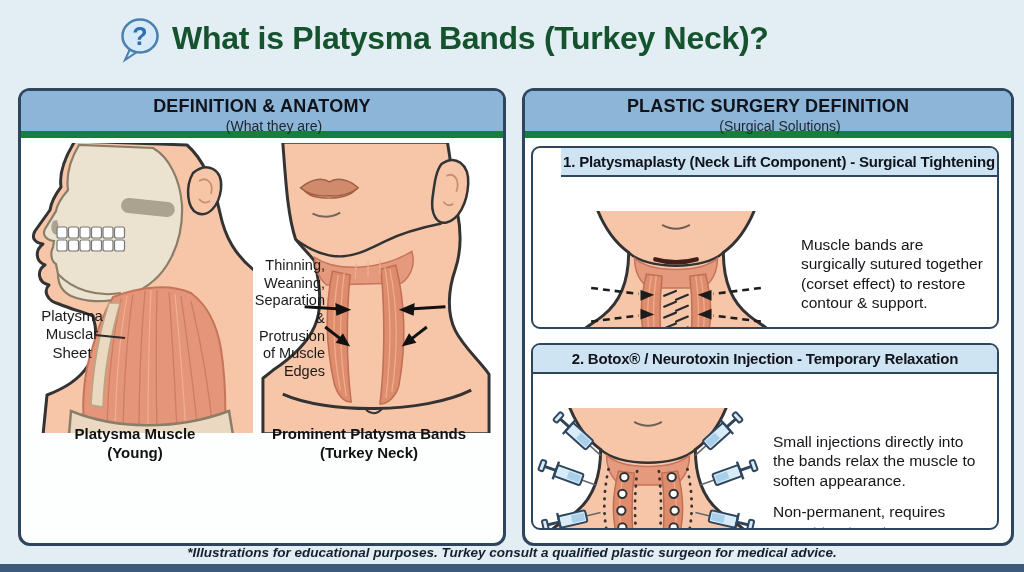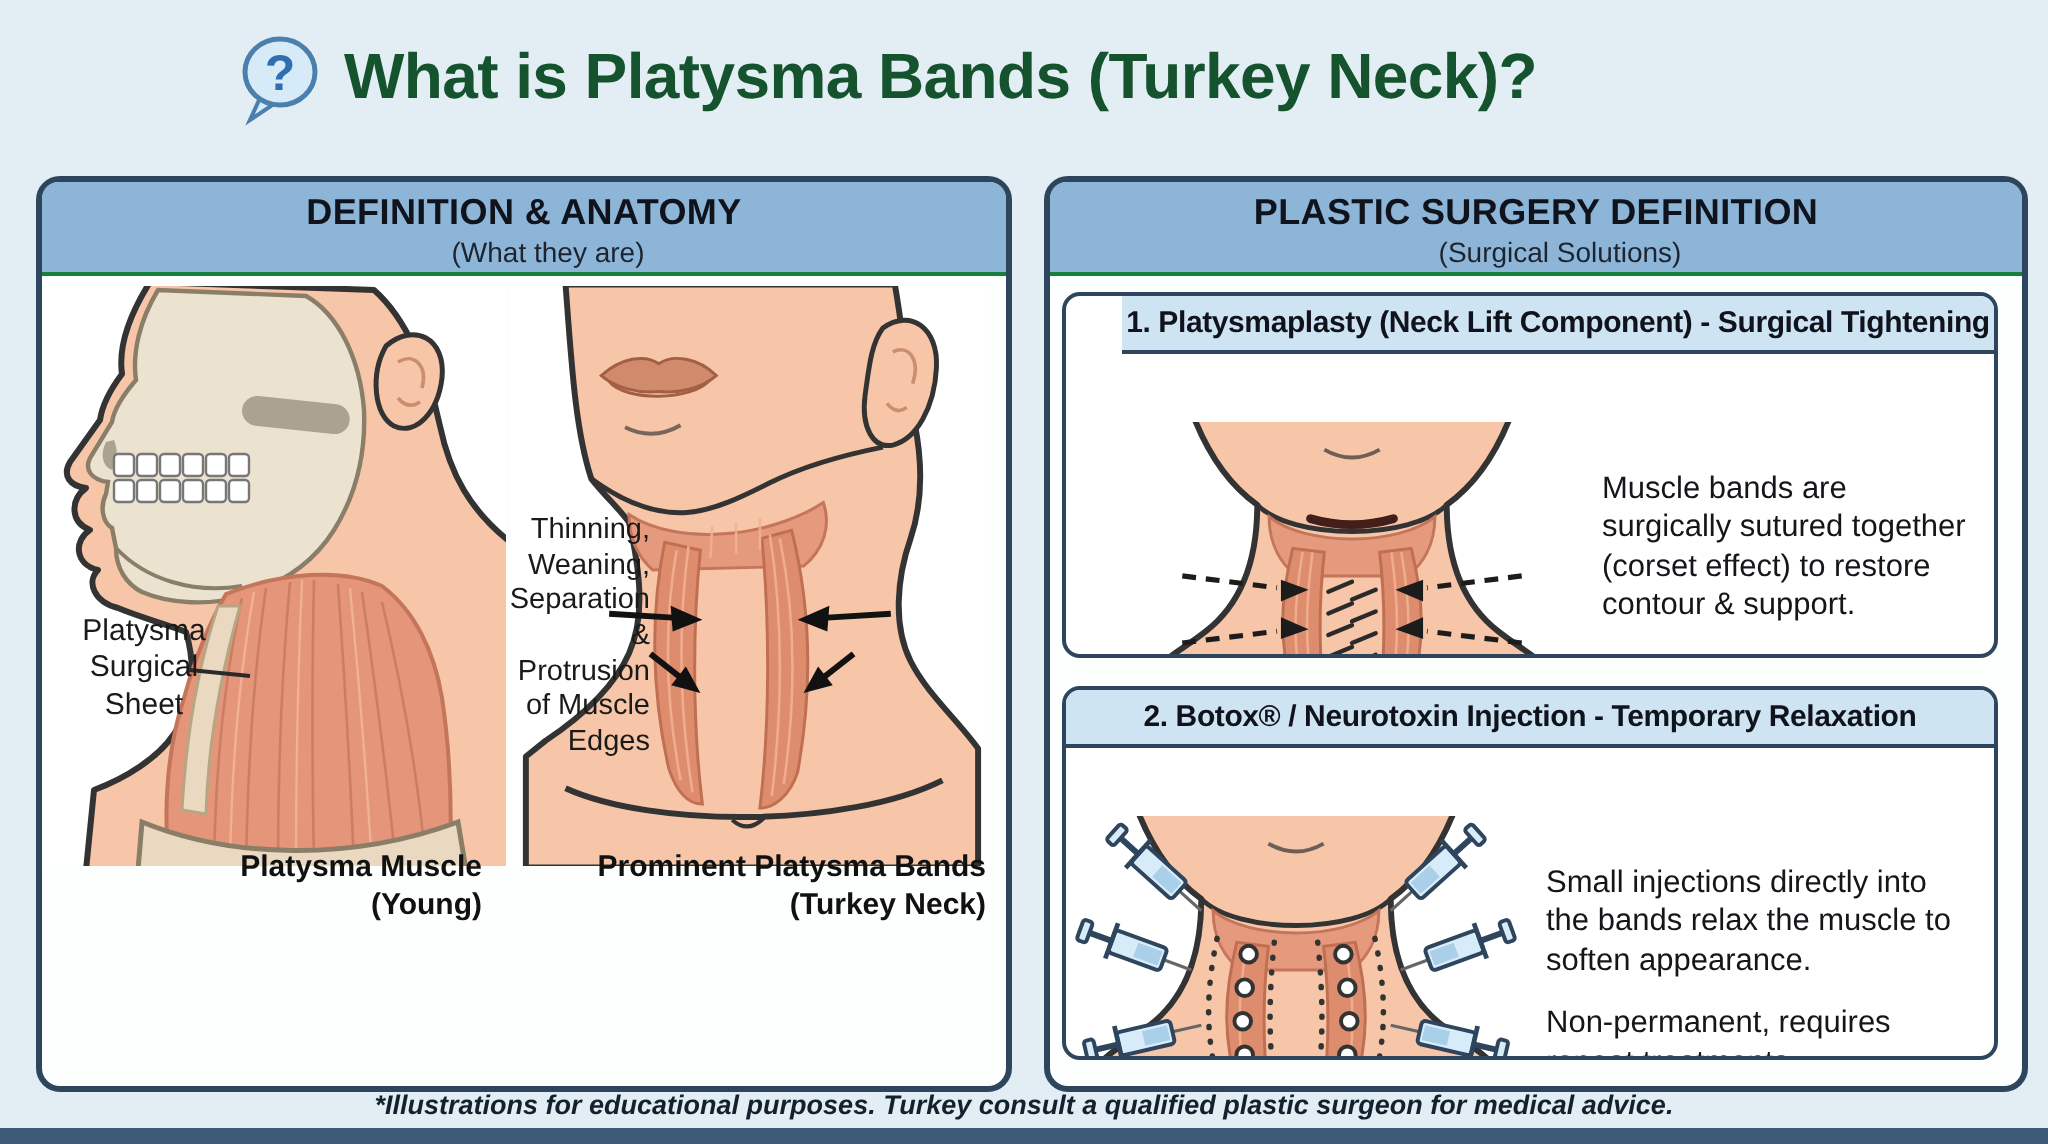--- a/index.html
+++ b/index.html
@@ -9,32 +9,32 @@
 
   
   #title-row{position:absolute;left:0;top:14px;width:100%;height:52px;}
   #q-icon{position:absolute;left:118px;top:3px;width:44px;height:46px;}
   #main-title{position:absolute;left:172px;top:6px;width:800px;font-size:32px;font-weight:bold;color:#14532d;letter-spacing:-0.3px;}
 
   
   .panel{position:absolute;background:#fdfefe;border:3px solid #2e455e;border-radius:12px;}
   #left-panel{left:18px;top:88px;width:482px;height:452px;}
   #right-panel{left:522px;top:88px;width:486px;height:452px;}
-  .panel-header{position:absolute;left:0;top:0;width:100%;height:47px;background:#8cb5d8;border-bottom:2px solid #15803d;border-radius:8px 8px 0 0;text-align:center;box-sizing:border-box;padding-top:5px;}
+  .panel-header{position:absolute;left:0;top:0;width:100%;height:47px;background:#8cb5d8;border-bottom:7px solid #15803d;border-radius:8px 8px 0 0;text-align:center;box-sizing:border-box;padding-top:5px;}
   .panel-header h2{margin:0;font-size:18px;font-weight:bold;color:#10131c;letter-spacing:0.2px;}
   .panel-header .sub{font-size:14px;color:#1c2430;margin-top:1px;padding-left:24px;}
 
   
   .fig{position:absolute;background:#ffffff;}
   #fig-profile{left:2px;top:52px;width:230px;height:290px;}
   #fig-bands{left:234px;top:52px;width:240px;height:290px;}
   .anno{position:absolute;font-size:14.5px;line-height:1.22;color:#1a1a1a;}
   #label-sheet{left:4px;top:216px;width:94px;text-align:center;font-size:15px;}
   #label-edges{left:224px;top:166px;width:80px;text-align:right;}
-  .caption{position:absolute;font-weight:bold;font-size:15px;line-height:1.25;text-align:right;color:#111;}
+  .caption{position:absolute;font-weight:bold;font-size:15px;line-height:1.25;text-align:center;color:#111;}
   #cap-young{left:8px;top:334px;width:212px;}
   #cap-turkey{left:224px;top:334px;width:248px;}
   #callout{position:absolute;left:184px;top:376px;width:286px;height:64px;background:#daeaf7;border:3px solid #2e455e;border-radius:12px;}
   #callout-thumb{position:absolute;left:8px;top:5px;width:52px;height:54px;background:#fff;border-radius:4px;overflow:hidden;}
   #callout-text{position:absolute;left:68px;top:5px;right:8px;font-size:14.5px;line-height:1.25;color:#15151a;}
 
   
   .tbox{position:absolute;left:6px;width:468px;background:#fff;border:2.5px solid #2e455e;border-radius:9px;box-sizing:border-box;overflow:hidden;}
   #tbox-1{top:55px;height:183px;padding-left:28px;}
   #tbox-2{top:252px;height:187px;}
@@ -145,21 +145,21 @@
             <g transform="rotate(-38 148 204)">
               <path d="M180,204 L160,204" stroke-width="3" fill="none"></path>
               <polygon points="148,204 162,198 162,210" stroke="none"></polygon>
             </g>
           </g>
         </g>
       </svg>
     </div>
 
     <div id="label-sheet" class="anno preline">Platysma
-Surgical
+Musclar
 Sheet</div>
     <div id="label-edges" class="anno preline">Thinning,
 Weaning,
 Separation &amp;
 Protrusion
 of Muscle
 Edges</div>
 
     <div id="cap-young" class="caption preline">Platysma Muscle
 (Young)</div>

